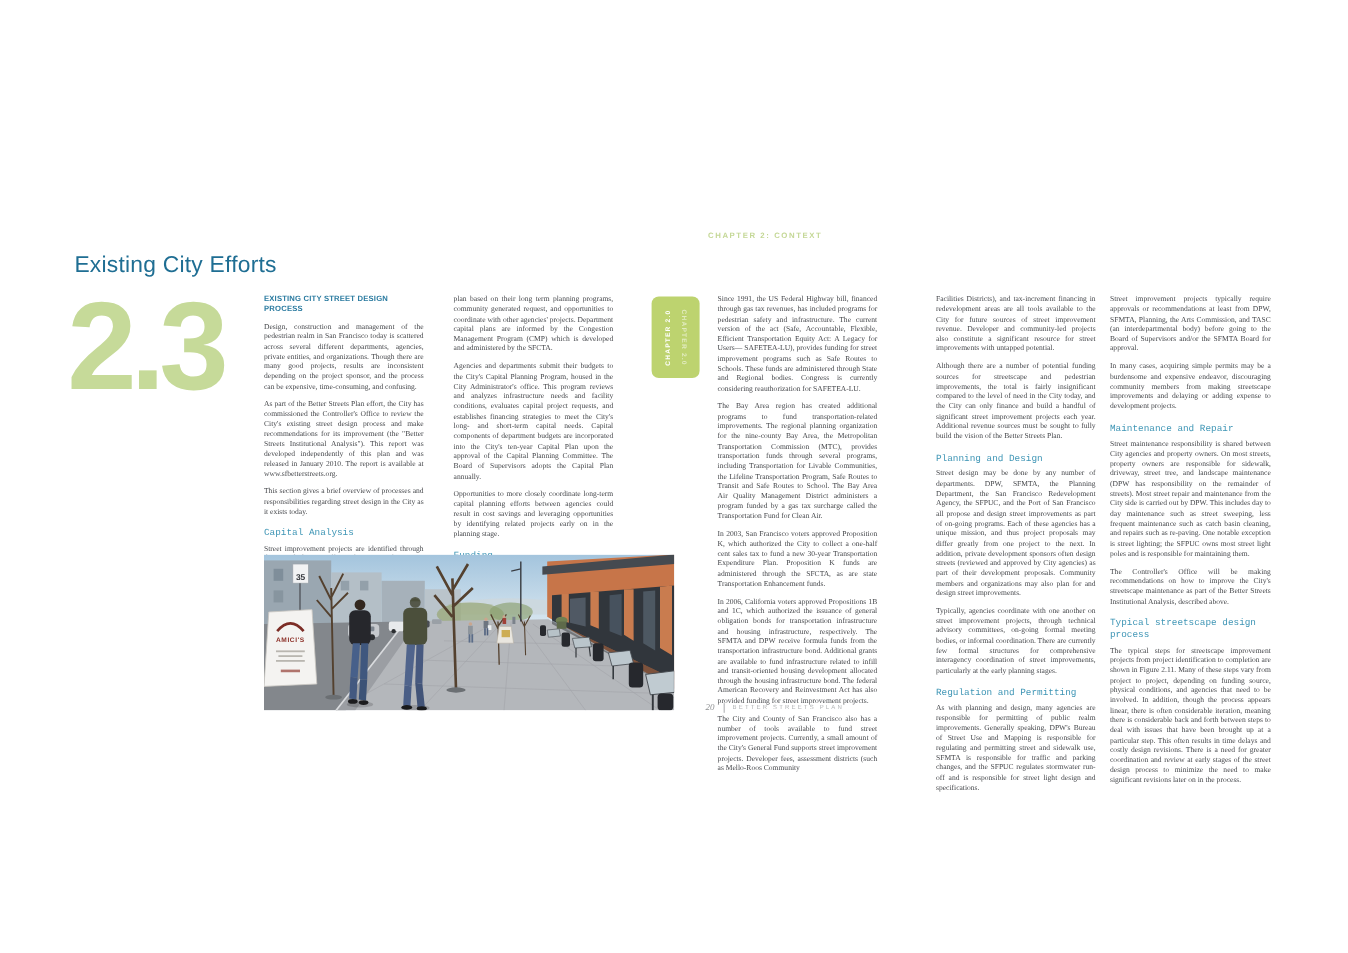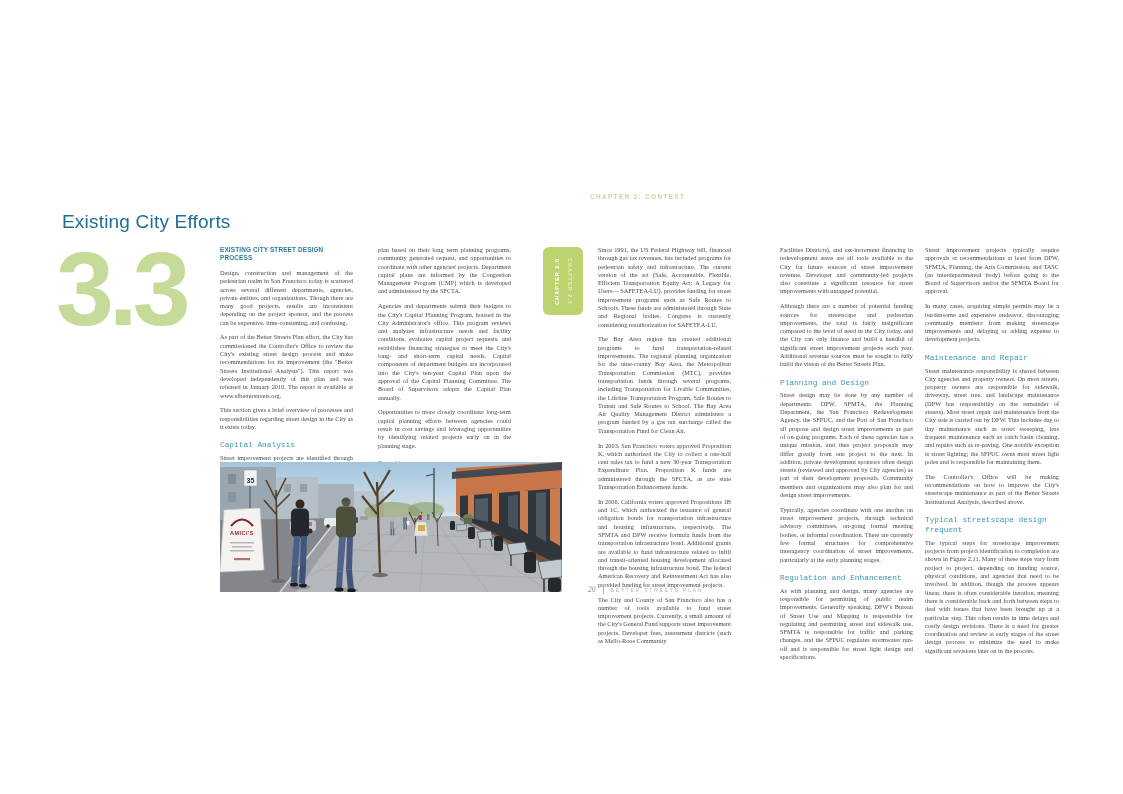--- a/index.html
+++ b/index.html
@@ -45,21 +45,21 @@
     letter-spacing:1.8px;color:#b2b4b6;}
 </style>
 </head>
 <body>
 
 <div class="page">
 
   <div class="chapter-header">CHAPTER 2: CONTEXT</div>
 
   <div class="section-title">Existing City Efforts</div>
-  <div class="section-number">3.3</div>
+  <div class="section-number">2.3</div>
 
   <div class="col c1">
     <div class="colhead">EXISTING CITY STREET DESIGN PROCESS</div>
     <p>Design, construction and management of the pedestrian realm in San Francisco today is scattered across several different departments, agencies, private entities, and organizations. Though there are many good projects, results are inconsistent depending on the project sponsor, and the process can be expensive, time-consuming, and confusing.</p>
     <p>As part of the Better Streets Plan effort, the City has commissioned the Controller's Office to review the City's existing street design process and make recommendations for its improvement (the "Better Streets Institutional Analysis"). This report was developed independently of this plan and was released in January 2010. The report is available at www.sfbetterstreets.org.</p>
     <p>This section gives a brief overview of processes and responsibilities regarding street design in the City as it exists today.</p>
     <div class="subhead">Capital Analysis</div>
     <p>Street improvement projects are identified through the capital planning efforts of a variety of agencies, including SFMTA, DPW, SFPUC, SFCTA, the Planning Department, the Port, and the Redevelopment Agency. Each department or agency develops their own capital</p>
   </div>
 
@@ -83,31 +83,31 @@
     <p>In 2006, California voters approved Propositions 1B and 1C, which authorized the issuance of general obligation bonds for transportation infrastructure and housing infrastructure, respectively. The SFMTA and DPW receive formula funds from the transportation infrastructure bond. Additional grants are available to fund infrastructure related to infill and transit-oriented housing development allocated through the housing infrastructure bond. The federal American Recovery and Reinvestment Act has also provided funding for street improvement projects.</p>
     <p>The City and County of San Francisco also has a number of tools available to fund street improvement projects. Currently, a small amount of the City's General Fund supports street improvement projects. Developer fees, assessment districts (such as Mello-Roos Community</p>
   </div>
 
   <div class="col c4">
     <p>Facilities Districts), and tax-increment financing in redevelopment areas are all tools available to the City for future sources of street improvement revenue. Developer and community-led projects also constitute a significant resource for street improvements with untapped potential.</p>
     <p>Although there are a number of potential funding sources for streetscape and pedestrian improvements, the total is fairly insignificant compared to the level of need in the City today, and the City can only finance and build a handful of significant street improvement projects each year. Additional revenue sources must be sought to fully build the vision of the Better Streets Plan.</p>
     <div class="subhead">Planning and Design</div>
     <p>Street design may be done by any number of departments. DPW, SFMTA, the Planning Department, the San Francisco Redevelopment Agency, the SFPUC, and the Port of San Francisco all propose and design street improvements as part of on-going programs. Each of these agencies has a unique mission, and thus project proposals may differ greatly from one project to the next. In addition, private development sponsors often design streets (reviewed and approved by City agencies) as part of their development proposals. Community members and organizations may also plan for and design street improvements.</p>
     <p>Typically, agencies coordinate with one another on street improvement projects, through technical advisory committees, on-going formal meeting bodies, or informal coordination. There are currently few formal structures for comprehensive interagency coordination of street improvements, particularly at the early planning stages.</p>
-    <div class="subhead">Regulation and Enhancement</div>
+    <div class="subhead">Regulation and Permitting</div>
     <p>As with planning and design, many agencies are responsible for permitting of public realm improvements. Generally speaking, DPW's Bureau of Street Use and Mapping is responsible for regulating and permitting street and sidewalk use, SFMTA is responsible for traffic and parking changes, and the SFPUC regulates stormwater run-off and is responsible for street light design and specifications.</p>
   </div>
 
   <div class="col c5">
     <p>Street improvement projects typically require approvals or recommendations at least from DPW, SFMTA, Planning, the Arts Commission, and TASC (an interdepartmental body) before going to the Board of Supervisors and/or the SFMTA Board for approval.</p>
     <p>In many cases, acquiring simple permits may be a burdensome and expensive endeavor, discouraging community members from making streetscape improvements and delaying or adding expense to development projects.</p>
     <div class="subhead">Maintenance and Repair</div>
     <p>Street maintenance responsibility is shared between City agencies and property owners. On most streets, property owners are responsible for sidewalk, driveway, street tree, and landscape maintenance (DPW has responsibility on the remainder of streets). Most street repair and maintenance from the City side is carried out by DPW. This includes day to day maintenance such as street sweeping, less frequent maintenance such as catch basin cleaning, and repairs such as re-paving. One notable exception is street lighting; the SFPUC owns most street light poles and is responsible for maintaining them.</p>
     <p>The Controller's Office will be making recommendations on how to improve the City's streetscape maintenance as part of the Better Streets Institutional Analysis, described above.</p>
-    <div class="subhead">Typical streetscape design frequent</div>
+    <div class="subhead">Typical streetscape design process</div>
     <p>The typical steps for streetscape improvement projects from project identification to completion are shown in Figure 2.11. Many of these steps vary from project to project, depending on funding source, physical conditions, and agencies that need to be involved. In addition, though the process appears linear, there is often considerable iteration, meaning there is considerable back and forth between steps to deal with issues that have been brought up at a particular step. This often results in time delays and costly design revisions. There is a need for greater coordination and review at early stages of the street design process to minimize the need to make significant revisions later on in the process.</p>
   </div>
 
   <div class="photo">
     <svg width="342" height="130" viewBox="0 0 342 130">
       <defs>
         <linearGradient id="sky" x1="0" y1="0" x2="0" y2="1">
           <stop offset="0" stop-color="#a3c4dd"></stop>
             <stop offset="1" stop-color="#ddeaf2"></stop>
         </linearGradient>

